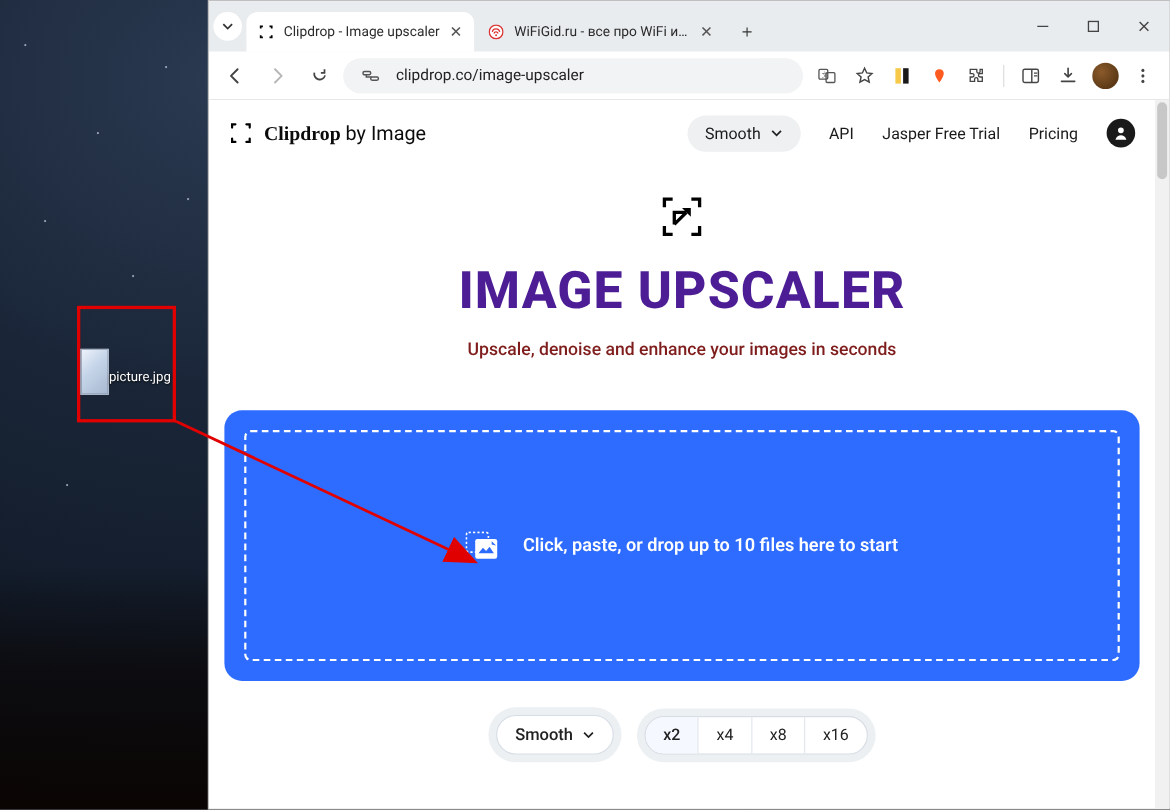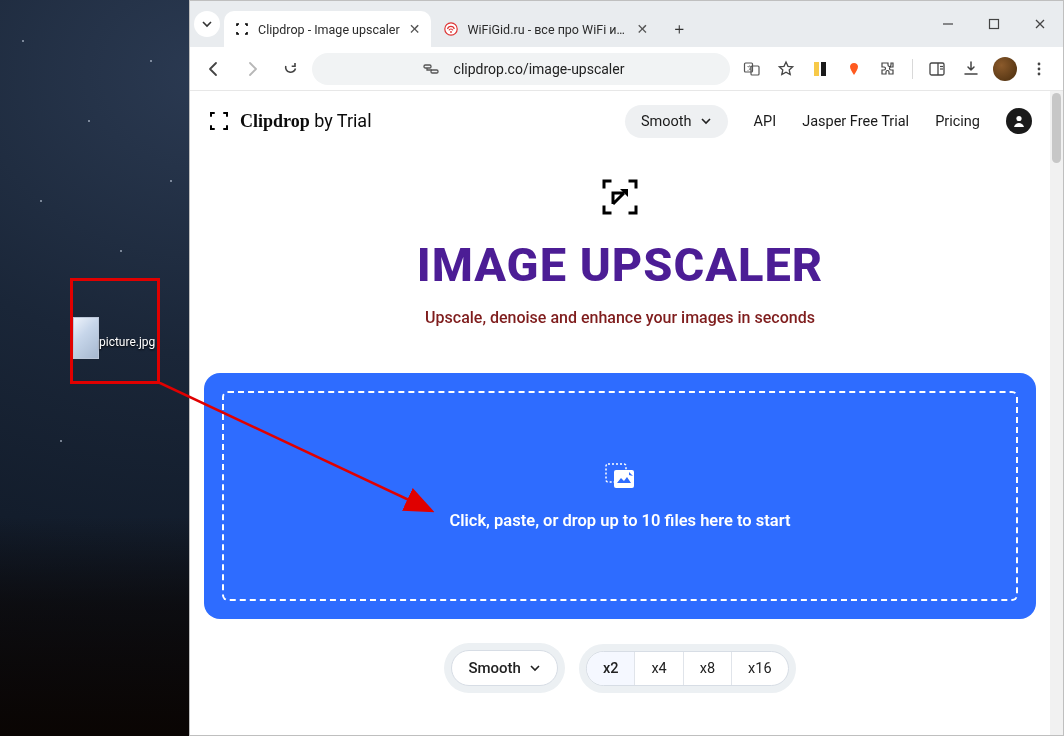--- a/index.html
+++ b/index.html
@@ -26,21 +26,21 @@
   .tab-close { color:#555; font-size:14px; margin-left:auto; padding:0 1px; }
   .tab-title { white-space:nowrap; overflow:hidden; text-overflow:ellipsis; max-width:160px; }
   .favicon { width:16px; height:16px; display:flex; align-items:center; justify-content:center; }
   .newtab-btn { width:28px; height:28px; display:flex; align-items:center; justify-content:center; color:#333; font-size:16px; margin-left:4px; margin-bottom:4px; }
   .win-controls { display:flex; align-items:center; margin-left:auto; }
   .win-btn { width:46px; height:40px; display:flex; align-items:center; justify-content:center; color:#333; }
 
   .toolbar { height:44px; background:#fff; display:flex; align-items:center; padding:0 8px; gap:6px; border-bottom:1px solid #e7e7e7; }
   .tb-btn { width:32px; height:32px; display:flex; align-items:center; justify-content:center; color:#444; border-radius:6px; }
   .tb-btn.disabled { color:#b7b7b7; }
-  .omnibox { flex:1; height:32px; background:#f1f3f4; border-radius:16px; display:flex; align-items:center; padding:0 12px; gap:10px; color:#222; font-size:14px;justify-content:center; }
+  .omnibox { flex:1; height:32px; background:#f1f3f4; border-radius:16px; display:flex; align-items:center; padding:0 12px; gap:10px; color:#222; font-size:14px; }
   .site-btn { width:26px; height:26px; display:flex; align-items:center; justify-content:center; color:#555; }
   .right-icons { display:flex; align-items:center; gap:2px; }
   .sep { width:1px; height:20px; background:#d9d9d9; margin:0 6px; }
   .avatar { width:24px; height:24px; border-radius:50%; background: radial-gradient(circle at 35% 35%, #8b5a2b 0%, #5c3a16 70%); }
 
   .content { flex:1; position:relative; background:#fff; overflow:hidden; }
   .scrollbar { position:absolute; right:0; top:0; bottom:0; width:13px; background:#f1f1f1; }
   .scroll-thumb { position:absolute; right:2px; top:2px; width:9px; height:70px; background:#c7c7c7; border-radius:5px; }
 
   .page { position:absolute; left:0; right:13px; top:0; bottom:0; padding:0 14px; }
@@ -51,21 +51,21 @@
   .nav { margin-left:auto; display:flex; align-items:center; gap:26px; font-size:14.5px; color:#1a1a1a; }
   .pill { background:#eef0f2; border-radius:20px; padding:8px 16px; display:flex; align-items:center; gap:8px; }
   .account { width:26px; height:26px; border-radius:50%; background:#1a1a1a; display:flex; align-items:center; justify-content:center; }
 
   .hero { text-align:center; margin-top:24px; }
   .hero-icon { display:inline-flex; }
   .hero h1 { font-size:47px; letter-spacing:1px; font-weight:800; margin-top:14px; color:#4c1d95; }
   .hero p { font-size:16px; color:#7f1d1d; margin-top:16px; font-weight:500; }
 
   .dropzone { margin:46px 0 0 0; background:#2e6cff; border-radius:16px; padding:18px; height:246px; display:flex; align-items:center; justify-content:center; }
-  .dz-inner { border:2px dashed #ffffff; border-radius:6px; width:100%; height:100%; display:flex; flex-direction:column; align-items:center; justify-content:center; color:#fff; gap:22px; }
+  .dz-inner { border:2px dashed #ffffff; border-radius:6px; width:100%; height:100%; display:flex; align-items:center; justify-content:center; color:#fff; gap:22px; }
   .dz-text { font-size:16.5px; font-weight:600; }
 
   .options-row { margin-top:24px; display:flex; align-items:center; justify-content:center; gap:14px; }
   .opt-pill { background:#ecf0f3; border-radius:26px; padding:7px; display:flex; align-items:center; gap:8px; }
   .opt-inner { background:#fff; border-radius:18px; padding:0; display:flex; align-items:center; border:1px solid #d7dde5; overflow:hidden; }
   .smooth-btn { display:flex; align-items:center; gap:8px; padding:8px 16px; font-size:15px; font-weight:500; color:#222; }
   .scale-btn { padding:8px 16px; font-size:14.5px; color:#222; }
   .scale-btn + .scale-btn { border-left:1px solid #e0e4ea; }
   .scale-btn.active { background:#f5f8ff; font-weight:500; }
   .upscale-btn { background:#7ea8ff; color:#fff; font-weight:600; border-radius:22px; padding:13px 26px; font-size:15px; }
@@ -236,21 +236,21 @@
     <div class="scrollbar">
       <div class="scroll-thumb"></div>
     </div>
     <div class="page">
 
       <div class="site-header">
         <div class="brand">
           <svg width="22" height="22" viewBox="0 0 22 22">
               <path d="M3 6V3h3M16 3h3v3M19 16v3h-3M6 19H3v-3" fill="none" stroke="#000" stroke-width="2" stroke-linecap="round"></path>
             </svg>
-          <span><span class="brand-bold">Clipdrop</span> <span>by Trial</span></span>
+          <span><span class="brand-bold">Clipdrop</span> <span>by Image</span></span>
         </div>
         <div class="nav">
           <div class="pill">
             <span>Smooth</span>
             <svg width="12" height="12" viewBox="0 0 12 12">
                 <path d="M2 4l4 4 4-4" fill="none" stroke="#222" stroke-width="1.6"></path>
               </svg>
           </div>
           <span>API</span>
           <span>Jasper Free Trial</span>

